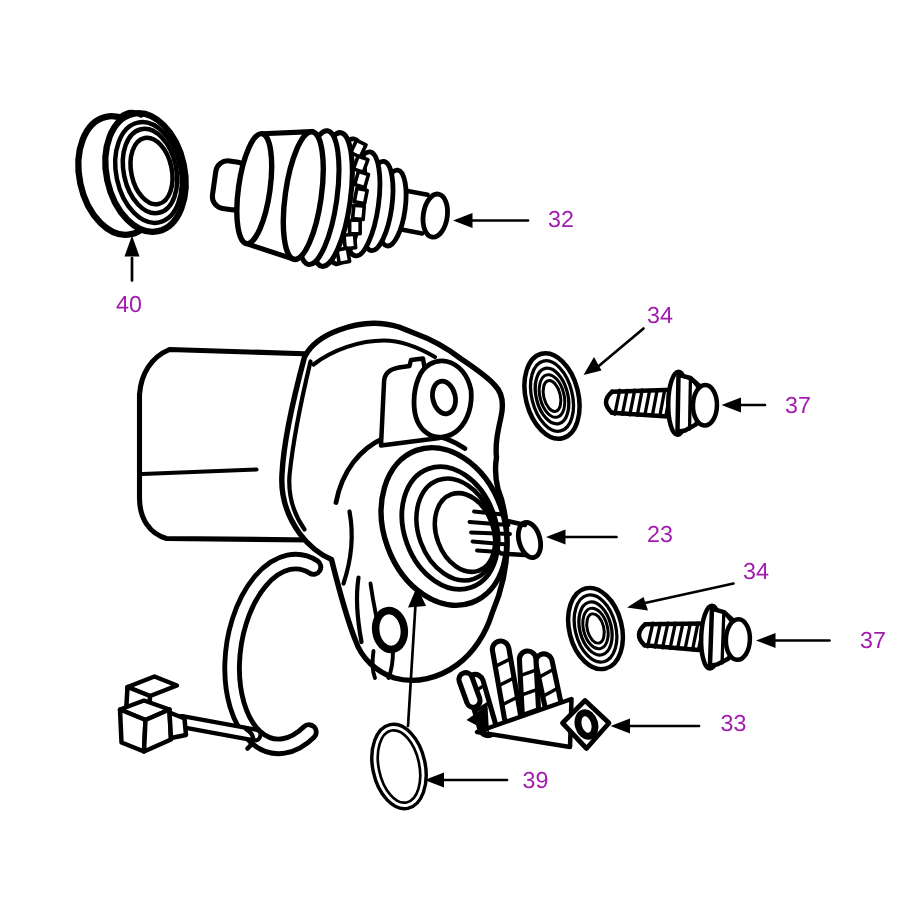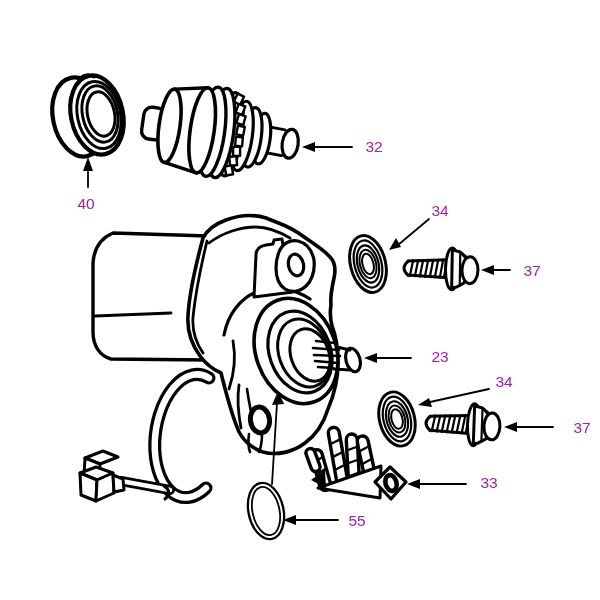--- a/index.html
+++ b/index.html
@@ -217,14 +217,14 @@
 </svg>
 
   <div class="callout" style="left:86px;top:204px">40</div>
   <div class="callout" style="left:374px;top:147px">32</div>
   <div class="callout" style="left:440px;top:211px">34</div>
   <div class="callout" style="left:532px;top:271px">37</div>
   <div class="callout" style="left:440px;top:357px">23</div>
   <div class="callout" style="left:504px;top:382px">34</div>
   <div class="callout" style="left:582px;top:428px">37</div>
   <div class="callout" style="left:489px;top:483px">33</div>
-  <div class="callout" style="left:357px;top:521px">55</div>
+  <div class="callout" style="left:357px;top:521px">39</div>
 </div>
 
 </body></html>

